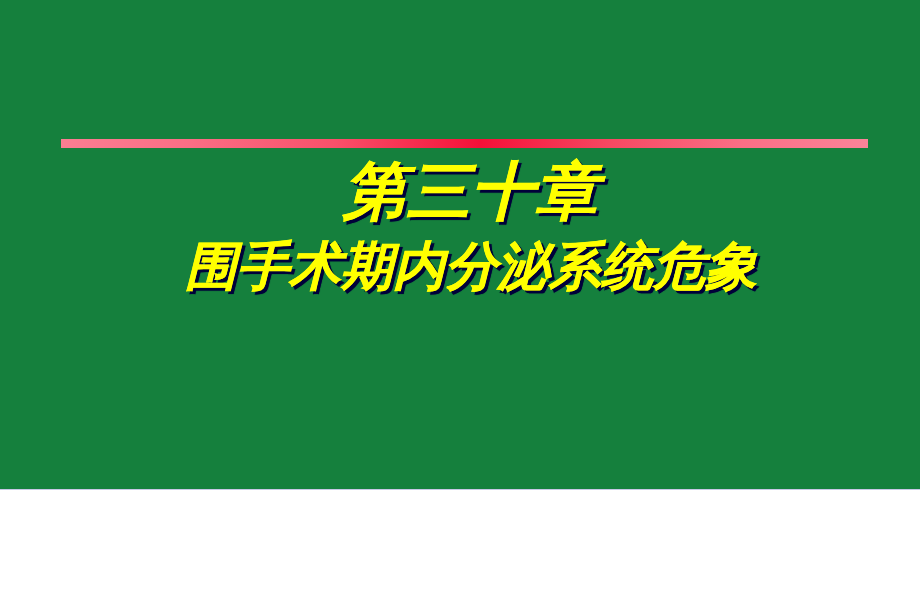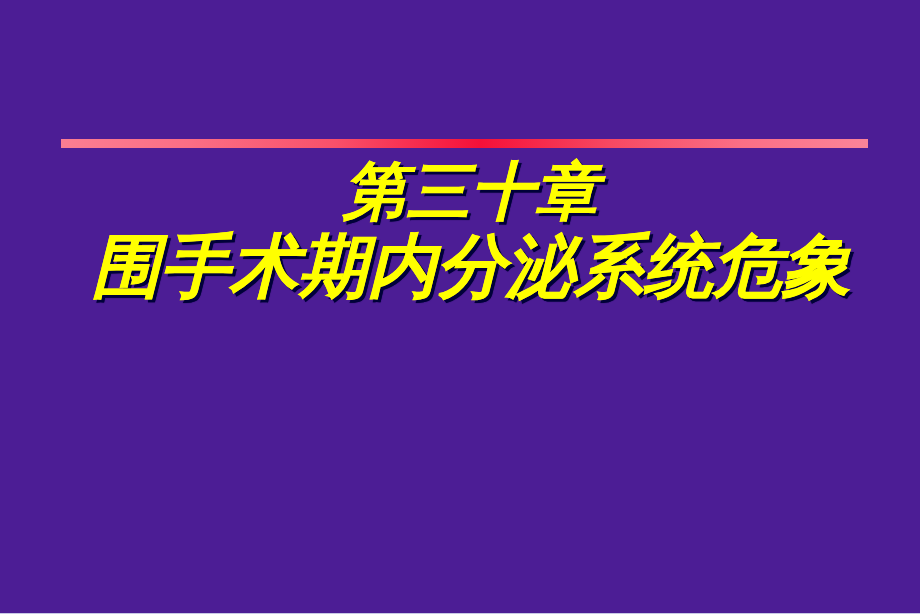--- a/index.html
+++ b/index.html
@@ -11,22 +11,22 @@
   body {
     width: 920px;
     height: 614px;
     overflow: hidden;
     font-family: "DejaVu Sans", sans-serif;
   }
 
   #slide {
     position: relative;
     width: 920px;
-    height: 614px;
-    background: #4c1d95;
+    height: 490px;
+    background: #15803d;
     box-sizing: border-box;
     border-bottom: 1px solid #C8C8E6;
     overflow: hidden;
   }
 
   
   #divider-rule {
     position: absolute;
     left: 61px;
     top: 139px;
@@ -72,21 +72,21 @@
     -webkit-text-stroke: 0.5px #FFFF00;
   }
 
   #title-line-1 {
     font-size: 63px;
     line-height: 72px;
     letter-spacing: 1px;
   }
 
   #title-line-2 {
-    font-size: 69px;
+    font-size: 52px;
     line-height: 76px;
     letter-spacing: 0px;
   }
 </style>
 </head>
 <body>
 
 <div id="slide">
 
   <div id="divider-rule">

